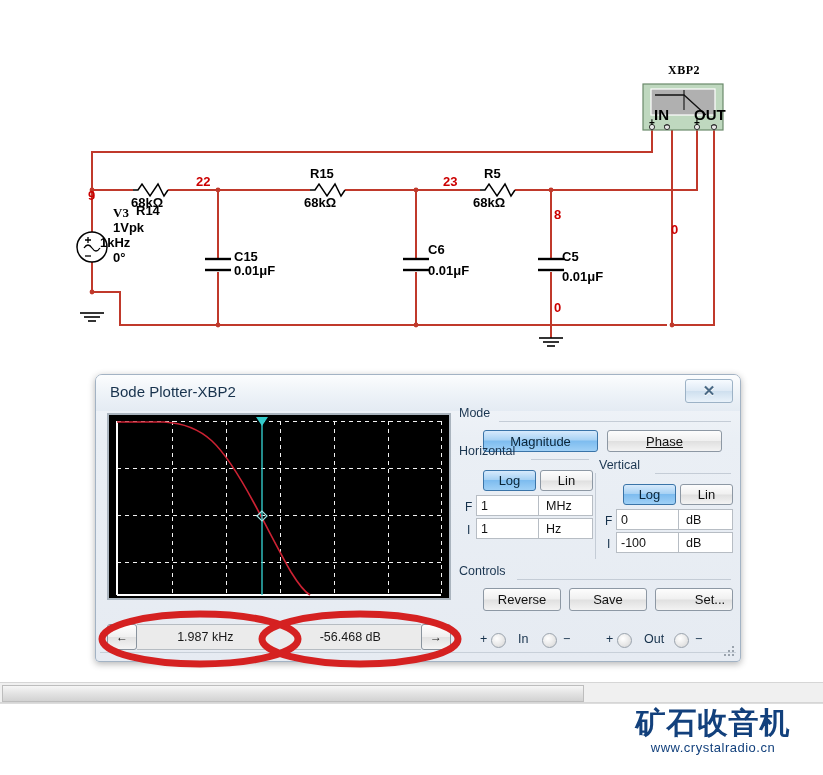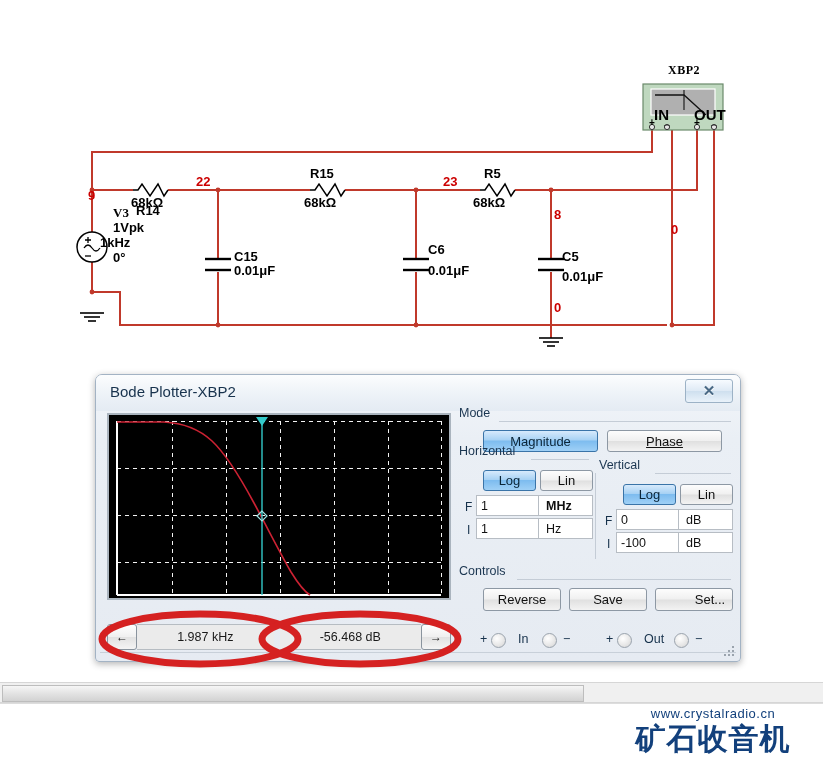--- a/index.html
+++ b/index.html
@@ -475,21 +475,21 @@
 
     <div class="group" style="left:363px; top:76px; width:130px; height:92px;">
       <div class="group-title" style="top:-7px;">Horizontal</div>
       <div class="group-line" style="top:8px; left:72px; right:0;"></div>
 
       <div class="btn active" style="position:absolute; left:24px; top:19px; width:53px; height:21px;">Log</div>
       <div class="btn" style="position:absolute; left:81px; top:19px; width:53px; height:21px;">Lin</div>
 
       <div class="fi-label" style="left:6px; top:49px;">F</div>
       <div class="field" style="position:absolute; left:17px; top:44px; width:63px; height:21px;">1</div>
-      <div class="unitbox" style="position:absolute; left:80px; top:44px; width:54px; height:21px;font-weight:bold;">MHz</div>
+      <div class="unitbox" style="position:absolute; left:80px; top:44px; width:54px; height:21px;">MHz</div>
 
       <div class="fi-label" style="left:8px; top:72px;">I</div>
       <div class="field" style="position:absolute; left:17px; top:67px; width:63px; height:21px;">1</div>
       <div class="unitbox" style="position:absolute; left:80px; top:67px; width:54px; height:21px;">Hz</div>
     </div>
 
     <div class="group" style="left:503px; top:90px; width:132px; height:92px;">
       <div class="group-title" style="top:-7px;">Vertical</div>
       <div class="group-line" style="top:8px; left:56px; right:0;"></div>
 
@@ -546,17 +546,17 @@
     <ellipse cx="200" cy="639" rx="98" ry="25" fill="none" stroke="#d52121" stroke-width="7"></ellipse>
     <ellipse cx="360" cy="639" rx="98" ry="25" fill="none" stroke="#d52121" stroke-width="7"></ellipse>
   </svg>
 
   <div id="hscroll">
     <div id="hscroll-thumb"></div>
   </div>
 
   <div id="bottom-area"></div>
   <div id="watermark">
+    <div id="wm-cn">矿石收音机</div>
     <div id="wm-url">www.crystalradio.cn</div>
-    <div id="wm-cn">矿石收音机</div>
   </div>
 
 </div>
 
 </body></html>

